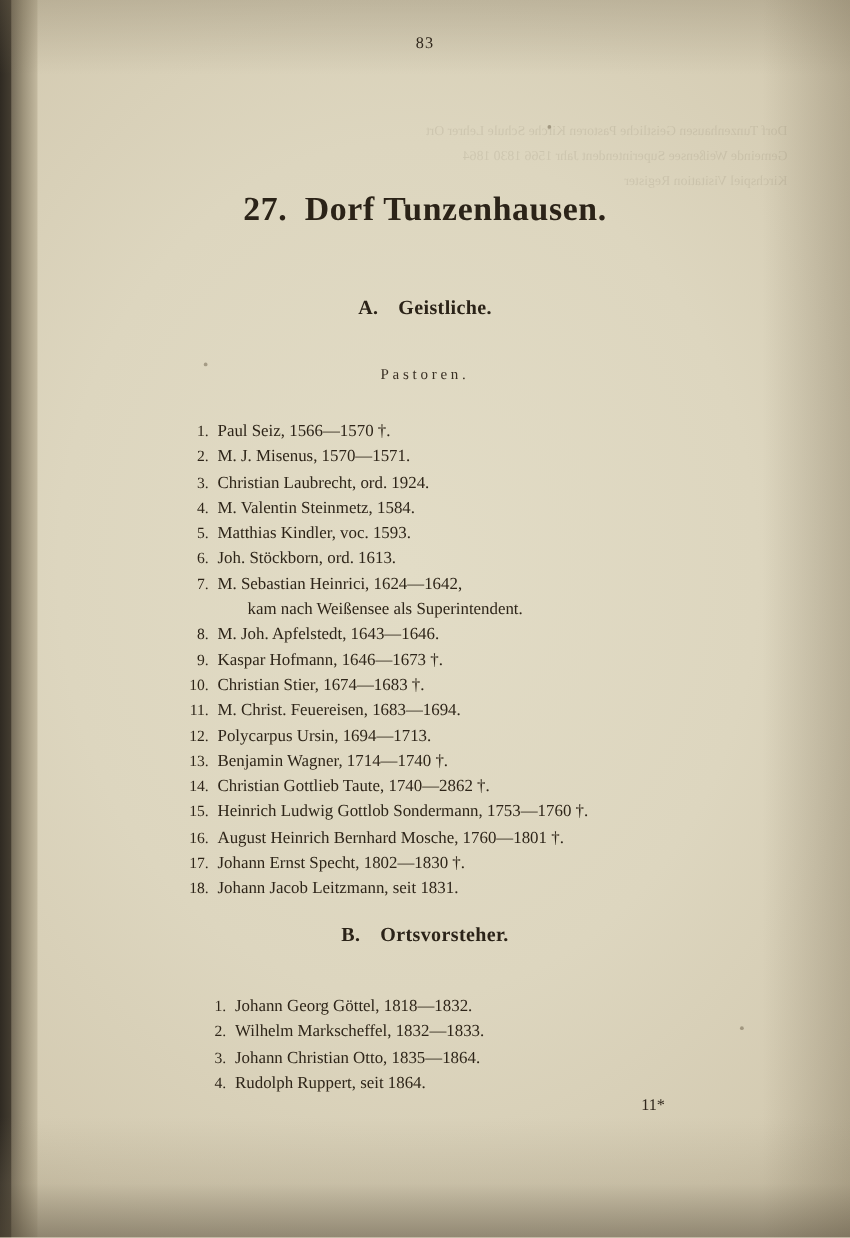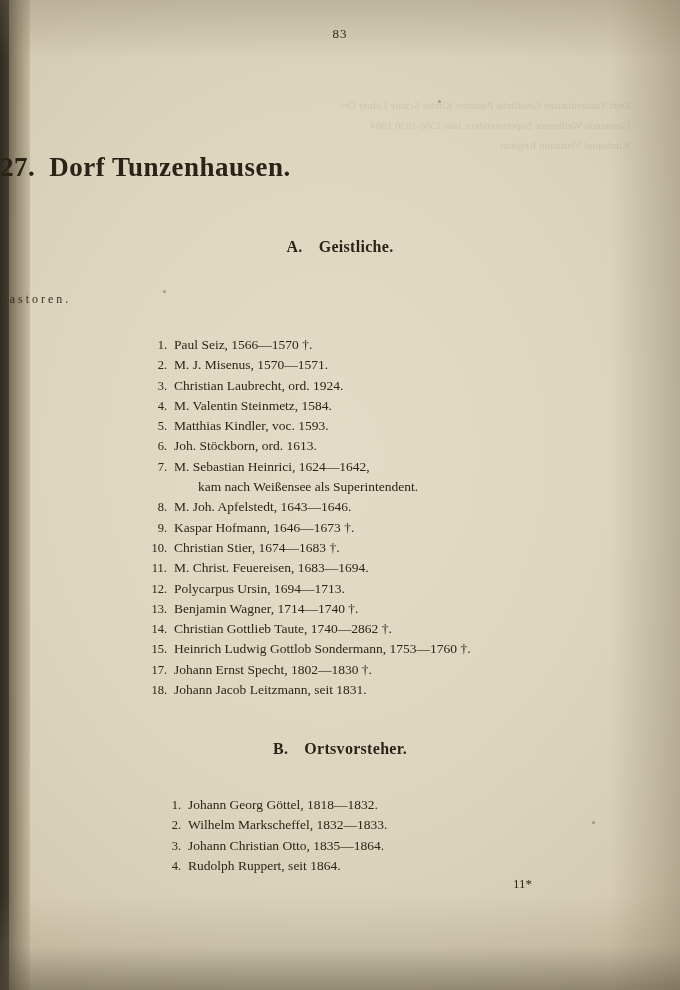--- a/index.html
+++ b/index.html
@@ -84,21 +84,21 @@
     left: 0; right: 0;
     text-align: center;
     font-size: 13px;
     letter-spacing: 1px;
   }
 
   .chapter-title {
     position: absolute;
     top: 152px;
     left: 0; right: 0;
-    text-align: left;
+    text-align: center;
     font-size: 27px;
     letter-spacing: .5px;
     font-weight: 600;
     color: #2b2318;
   }
   .chapter-title .num { margin-right: 14px; }
 
   .section-head {
     position: absolute;
     left: 0; right: 0;
@@ -108,21 +108,21 @@
     color: #2b2318;
     letter-spacing: .3px;
   }
   .section-head .letter { margin-right: 16px; }
   #sec-a { top: 238px; }
   #sec-b { top: 740px; }
 
   .subhead {
     position: absolute;
     left: 0; right: 0;
-    text-align: left;
+    text-align: center;
     font-size: 12px;
     letter-spacing: 3px;
     color: #3a3024;
   }
   #sub-pastoren { top: 292px; }
 
   .list {
     position: absolute;
     margin: 0;
     padding: 0;
@@ -208,20 +208,21 @@
       <li><span class="n">6.</span><span>Joh. Stöckborn, ord. 1613.</span></li>
       <li><span class="n">7.</span><span>M. Sebastian Heinrici, 1624—1642,</span><span class="cont">kam nach Weißensee als Superintendent.</span></li>
       <li><span class="n">8.</span><span>M. Joh. Apfelstedt, 1643—1646.</span></li>
       <li><span class="n">9.</span><span>Kaspar Hofmann, 1646—1673 †.</span></li>
       <li><span class="n">10.</span><span>Christian Stier, 1674—1683 †.</span></li>
       <li><span class="n">11.</span><span>M. Christ. Feuereisen, 1683—1694.</span></li>
       <li><span class="n">12.</span><span>Polycarpus Ursin, 1694—1713.</span></li>
       <li><span class="n">13.</span><span>Benjamin Wagner, 1714—1740 †.</span></li>
       <li><span class="n">14.</span><span>Christian Gottlieb Taute, 1740—2862 †.</span></li>
       <li><span class="n">15.</span><span>Heinrich Ludwig Gottlob Sondermann, 1753—1760 †.</span></li>
+      <li><span class="n">16.</span><span>August Heinrich Bernhard Mosche, 1760—1801 †.</span></li>
       <li><span class="n">17.</span><span>Johann Ernst Specht, 1802—1830 †.</span></li>
       <li><span class="n">18.</span><span>Johann Jacob Leitzmann, seit 1831.</span></li>
     </ul>
 
     <div class="section-head" id="sec-b">
       <span class="letter">B.</span><span>Ortsvorsteher.</span>
     </div>
 
     <ul class="list" id="list-vorsteher">
       <li><span class="n">1.</span><span>Johann Georg Göttel, 1818—1832.</span></li>

